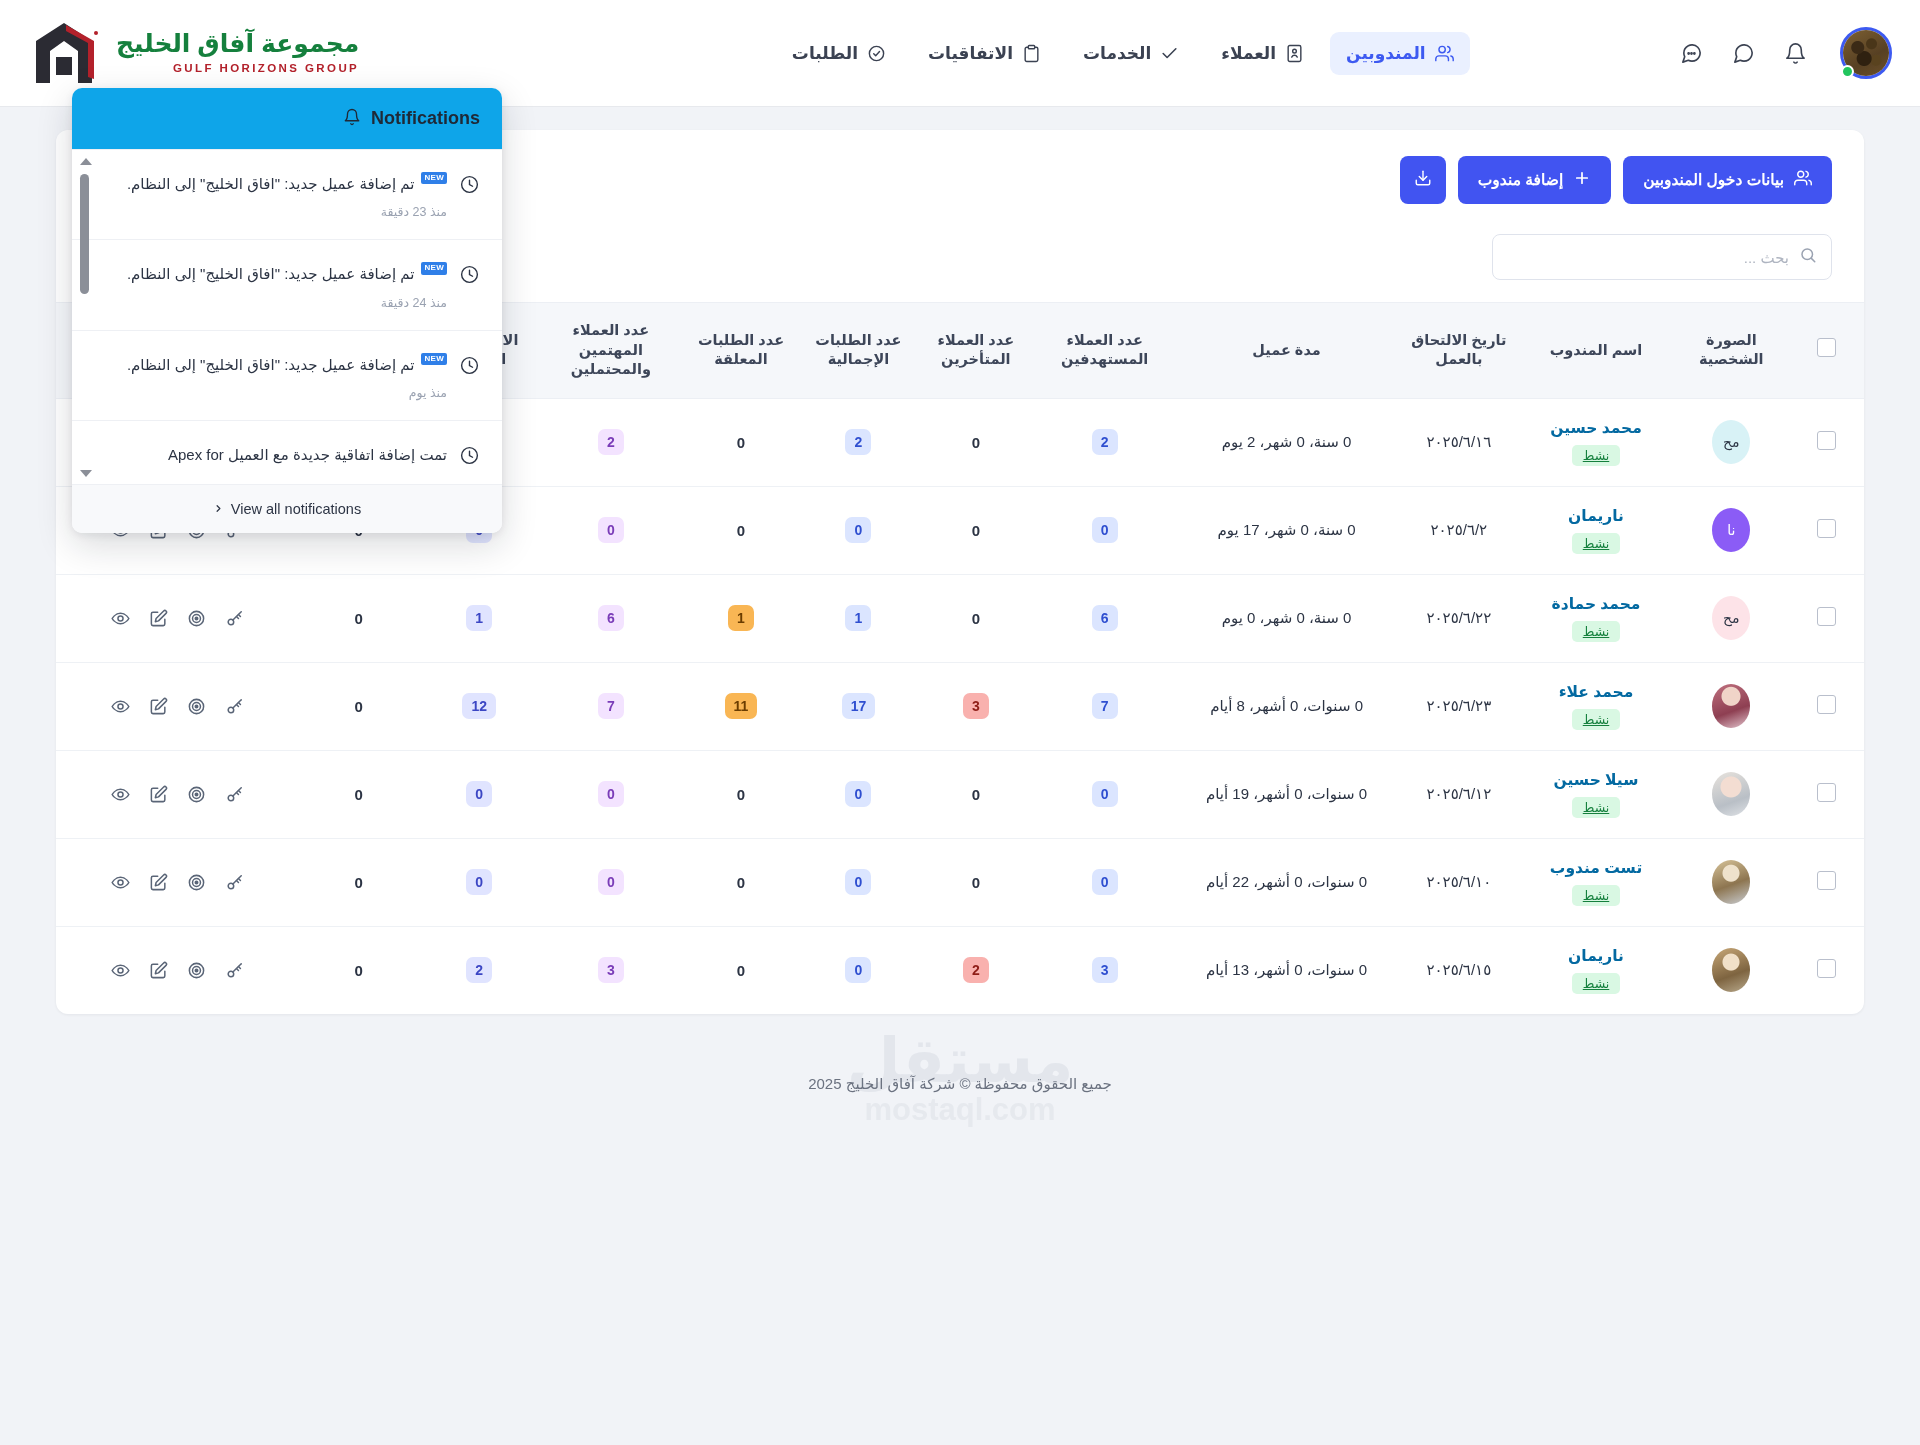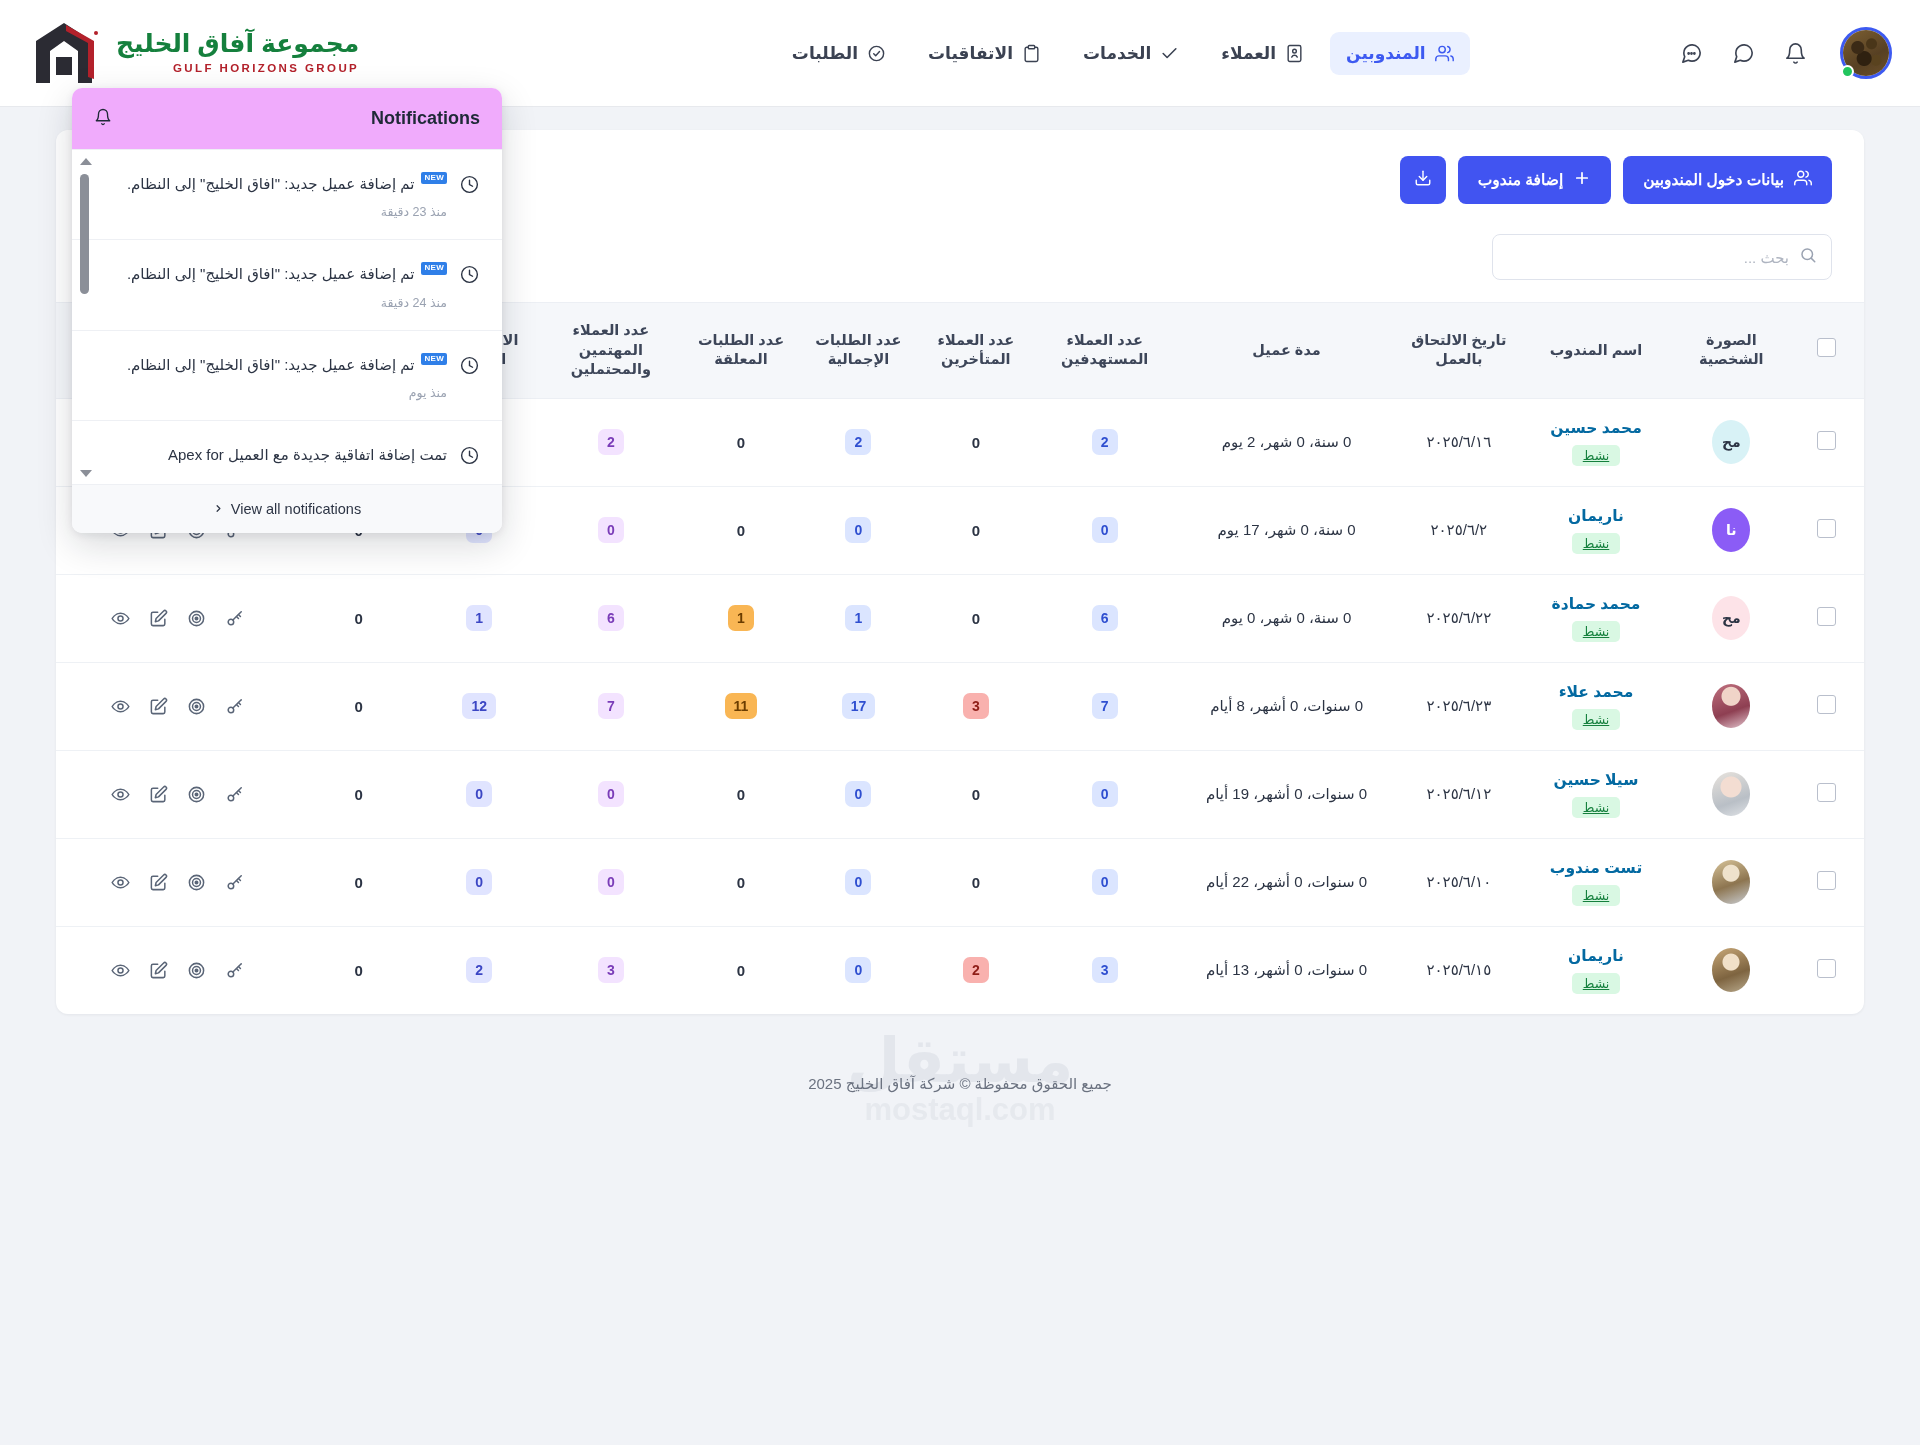--- a/index.html
+++ b/index.html
@@ -77,22 +77,22 @@
     width:430px;
     background:#ffffff;
     border-radius:10px;
     box-shadow:0 12px 36px rgba(16,24,40,.16), 0 2px 8px rgba(16,24,40,.08);
     z-index:60;
     overflow:hidden;
     direction:rtl;
   }
   .notif-head {
     height:62px;
-    background:#f0abfc;
-    display:flex; align-items:center; justify-content:space-between;
+    background:#0ea5e9;
+    display:flex; align-items:center; justify-content:flex-start;
     gap:10px;
     padding:0 22px;
     border-bottom:1px solid #eef0f4;
   }
   .notif-head-title { font-size:18px; font-weight:700; color:#1f2937; direction:ltr; }
   .notif-head svg { width:18px; height:18px; color:#1f2937; }
 
   .notif-scroll { position:relative; max-height:400px; }
   .notif-list { }
   .notif-item {
@@ -221,21 +221,21 @@
 
   .chk {
     width:19px; height:19px; border:1.5px solid #b9bfcc; border-radius:3px;
     display:inline-block; background:#fff; cursor:pointer;
   }
 
   .avatar-cell { display:flex; align-items:center; justify-content:center; }
   .av {
     width:38px; height:44px; border-radius:50%;
     display:flex; align-items:center; justify-content:center;
-    font-size:14px; font-weight:700;
+    font-size:14px; font-weight:400;
     overflow:hidden;
   }
 
   .rep-name { font-size:15.5px; font-weight:700; color:#0369a1; }
   .status-pill {
     display:inline-block; margin-top:8px;
     background:#d9f8e3; color:#15803d;
     font-size:12.5px; padding:3px 11px; border-radius:5px;
     text-decoration:underline;
   }

